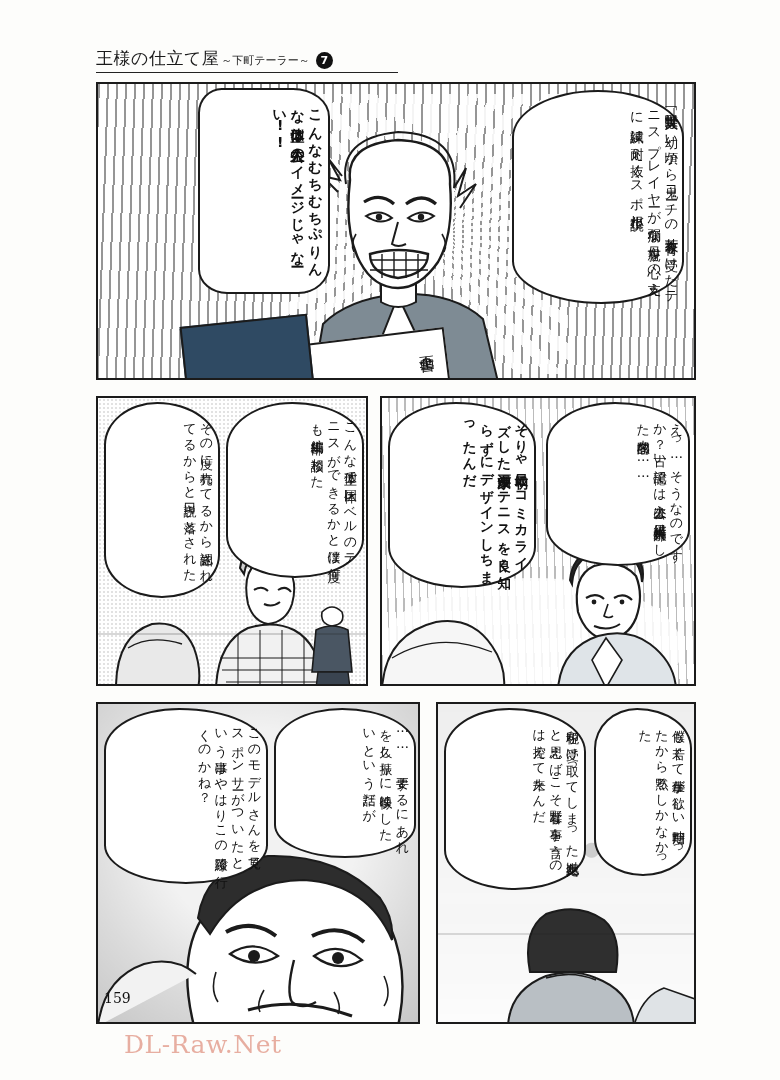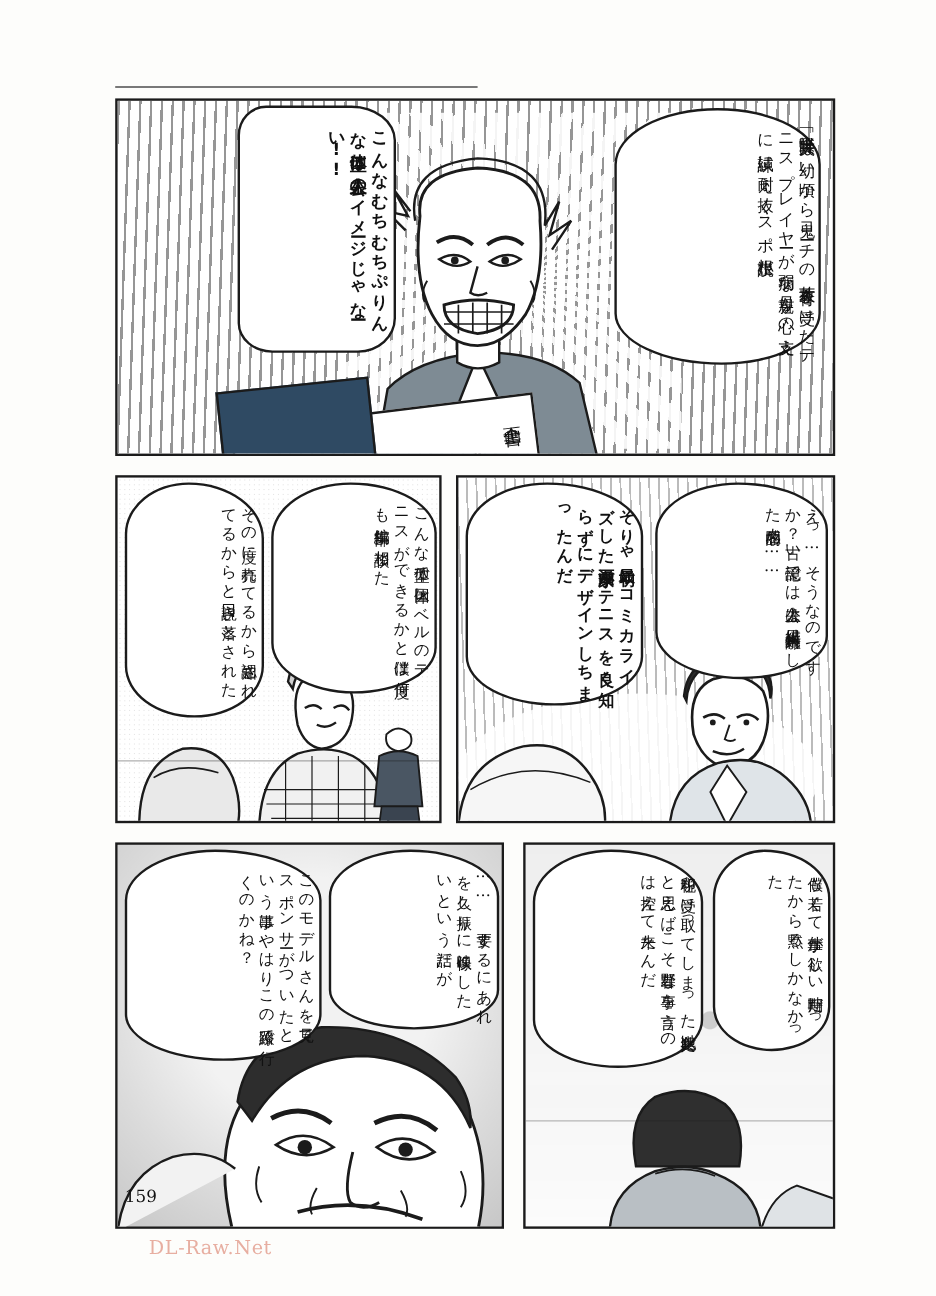--- a/index.html
+++ b/index.html
@@ -153,32 +153,37 @@
   .footer-page {
     position: absolute;
     left: 104px; top: 990px;
     font-size: 14px;
     font-family: "DejaVu Serif", serif;
     color: #111;
   }
   .watermark {
     position: absolute;
     left: 124px; top: 1030px;
-    font-size: 16px;
+    font-size: 25px;
     font-family: "DejaVu Serif", serif;
     color: #e6a89a;
     opacity: .92;
     letter-spacing: .5px;
   }
 </style>
 </head>
 <body>
 
 <div class="page">
 
+  <div class="header">
+    <span class="header-title">王様の仕立て屋</span>
+    <span class="header-sub">～下町テーラー～</span>
+    <span class="header-vol">7</span>
+  </div>
   <div class="header-rule"></div>
 
   <div class="panel" style="left:96px; top:82px; width:600px; height:298px;">
     <div class="bg-speed"></div>
 
     <div style="position:absolute;left:190px;top:10px;width:280px;height:280px;
                 background:
                  conic-gradient(from 0deg,
                    #fff 0 4deg, rgba(0,0,0,.0) 4deg 8deg,
                    #fff 8deg 12deg, rgba(0,0,0,.0) 12deg 16deg,

